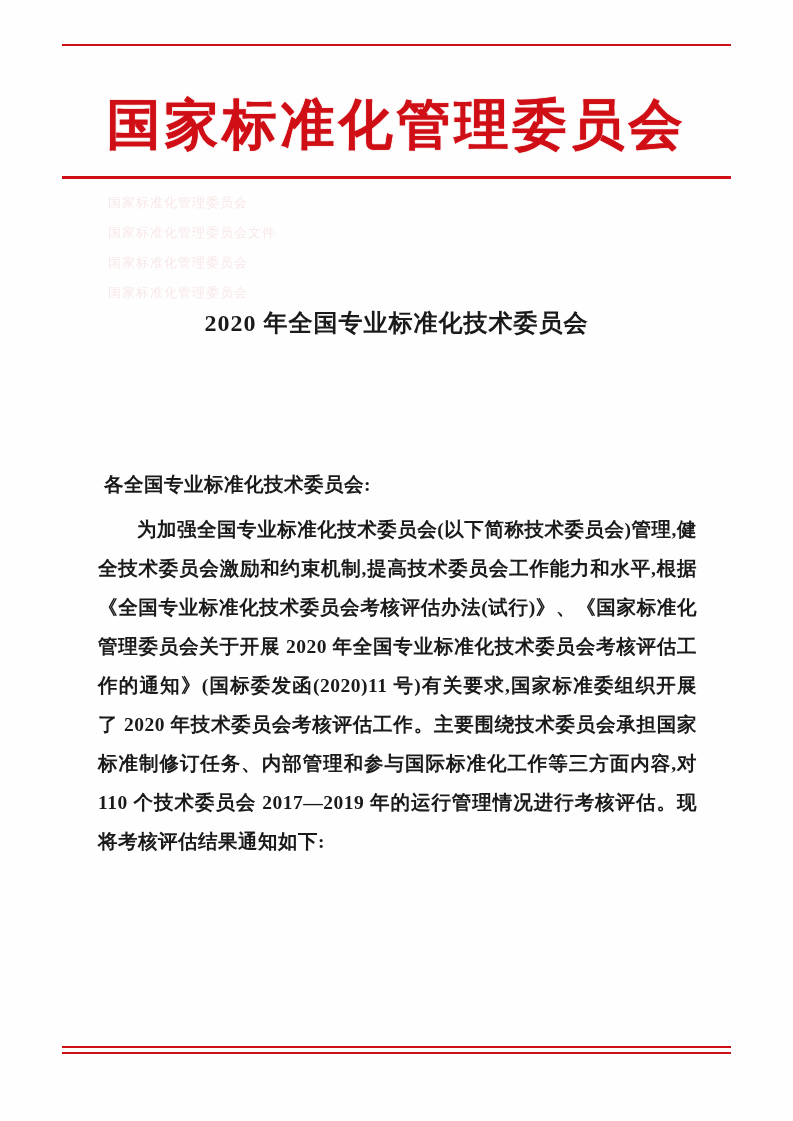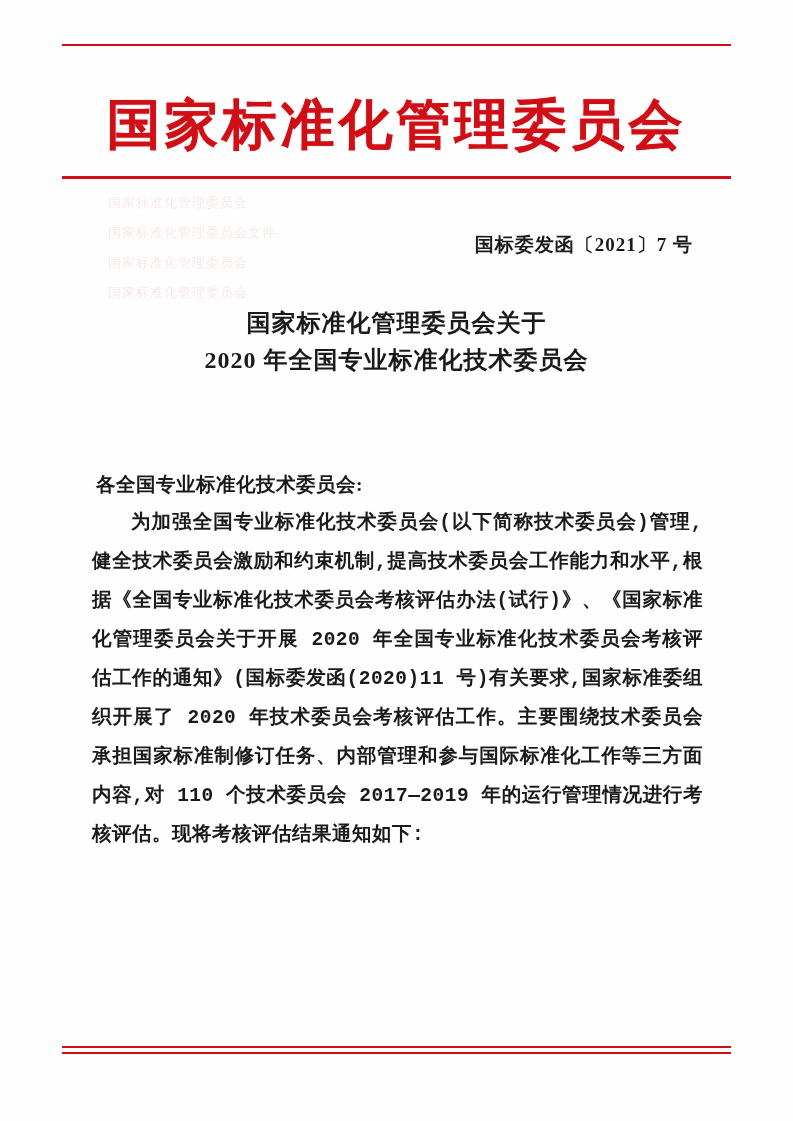--- a/index.html
+++ b/index.html
@@ -97,50 +97,47 @@
     left: 92px;
     right: 90px;
     top: 465px;
     font-size: 19.5px;
     line-height: 39px;
     letter-spacing: 0.5px;
     text-align: justify;
     font-weight: bold;
   }
   .salutation {
-    margin: 0 0 0 4px;
+    margin: 0 0 0 12px;
   }
   .para {
-    margin: 0;
+    margin: 6px;
     text-indent: 2em;
-    font-family: Liberation Mono, monospace;
   }
 </style>
 </head>
 <body>
 
 <div class="page">
 
   <div class="rule-red rule-top"></div>
 
   <div class="ghost-block">国家标准化管理委员会
 国家标准化管理委员会文件
 国家标准化管理委员会
 国家标准化管理委员会</div>
 
   <div class="masthead">
     <div class="masthead-title">国家标准化管理委员会</div>
   </div>
 
   <div class="rule-red rule-under-masthead"></div>
 
-  <div class="doc-number">国标委发函〔2021〕7 号</div>
 
   <div class="doc-title">
-    <div>国家标准化管理委员会关于</div>
     <div>2020 年全国专业标准化技术委员会</div>
   </div>
 
   <div class="body-text">
     <p class="salutation">各全国专业标准化技术委员会:</p>
     <p class="para">为加强全国专业标准化技术委员会(以下简称技术委员会)管理,健全技术委员会激励和约束机制,提高技术委员会工作能力和水平,根据《全国专业标准化技术委员会考核评估办法(试行)》、《国家标准化管理委员会关于开展 2020 年全国专业标准化技术委员会考核评估工作的通知》(国标委发函(2020)11 号)有关要求,国家标准委组织开展了 2020 年技术委员会考核评估工作。主要围绕技术委员会承担国家标准制修订任务、内部管理和参与国际标准化工作等三方面内容,对 110 个技术委员会 2017—2019 年的运行管理情况进行考核评估。现将考核评估结果通知如下:</p>
   </div>
 
   <div class="rule-red rule-bottom-a"></div>
   <div class="rule-red rule-bottom-b"></div>

